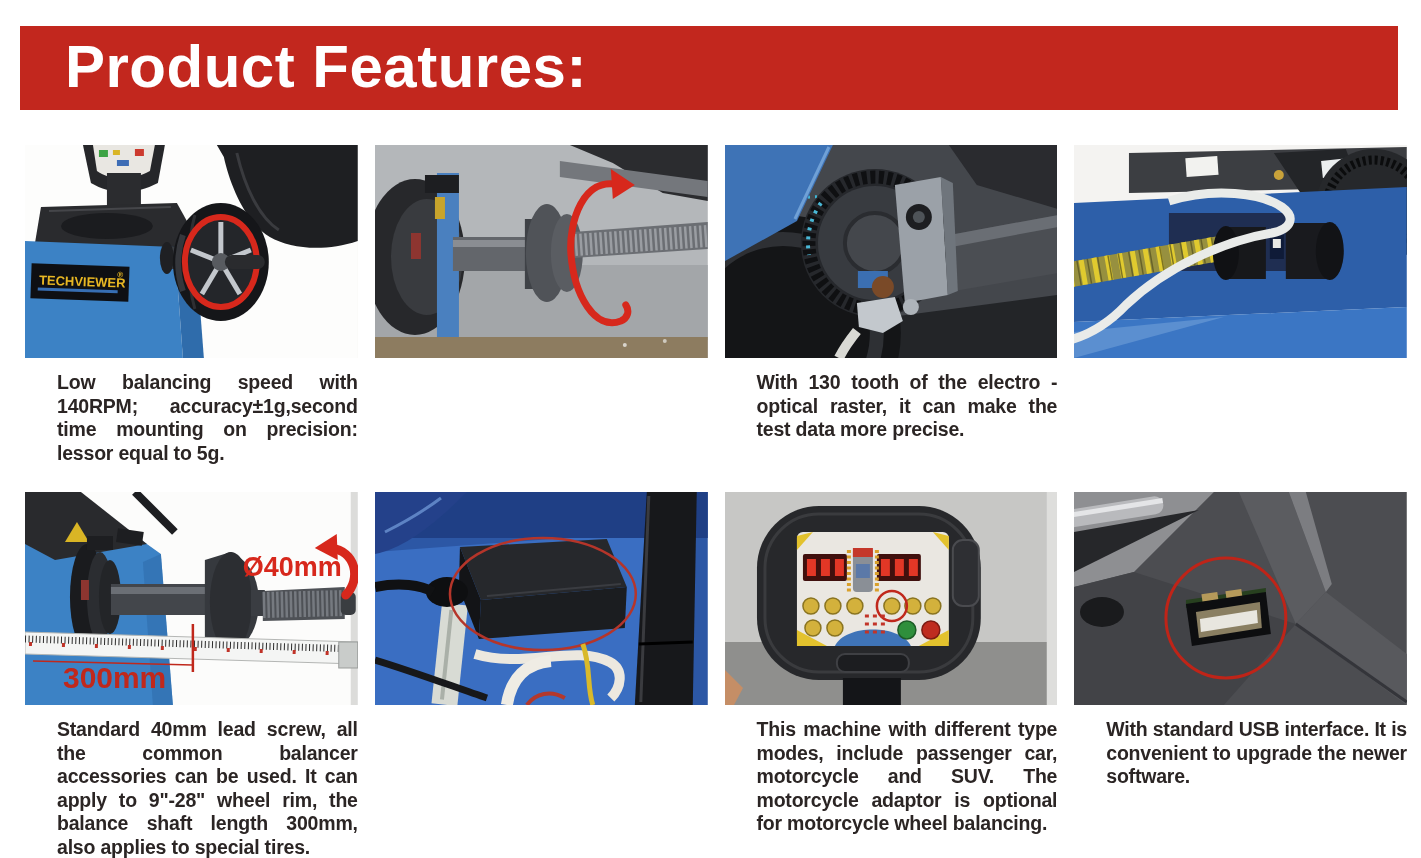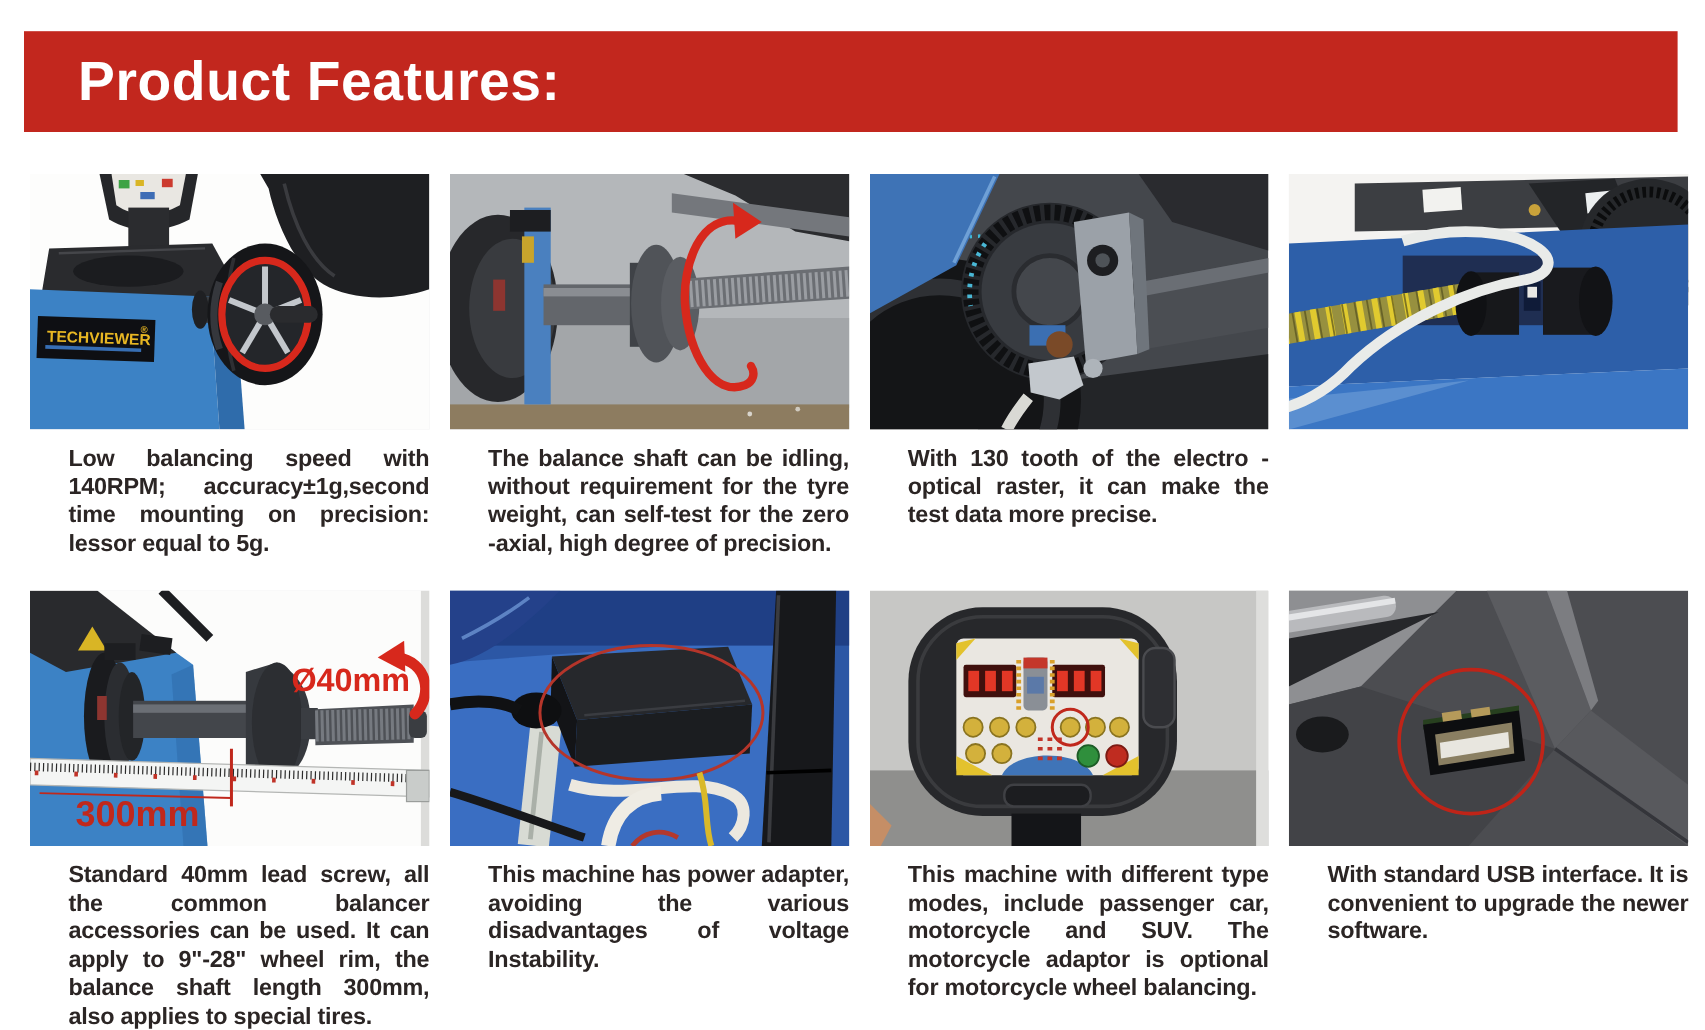--- a/index.html
+++ b/index.html
@@ -1,19 +1,19 @@
 <!DOCTYPE html>
 <html><head>
 <meta charset="utf-8">
 <style>
   html,body{margin:0;padding:0;background:#ffffff;}
   body{width:1421px;height:858px;position:relative;font-family:"Liberation Sans",sans-serif;overflow:hidden;}
 
   .topbar{position:absolute;left:20px;top:26px;width:1378px;height:84px;background:#c2271e;}
-  .topbar h1{margin:0;padding-left:45px;line-height:82px;font-size:46px;font-weight:700;color:#ffffff;letter-spacing:0.5px;}
+  .topbar h1{margin:0;padding-left:45px;line-height:82px;font-size:60px;font-weight:700;color:#ffffff;letter-spacing:0.5px;}
 
   .grid{position:absolute;left:25px;top:145px;width:1382px;display:grid;
         grid-template-columns:repeat(4,1fr);column-gap:17px;row-gap:27px;}
   figure.feature{margin:0;}
   .imgbox{width:100%;height:213px;overflow:hidden;background:#f4f4f3;}
   .imgbox svg{display:block;width:100%;height:100%;}
   figcaption.caption{margin-top:13px;font-size:19.5px;line-height:23.5px;font-weight:700;
         color:#2b2524;text-align:justify;letter-spacing:-0.2px;margin-left:32px;}
 </style>
 </head>
@@ -103,21 +103,20 @@
 
         <polygon points="198,87 333,77 333,104 198,113" fill="#6b6e73"></polygon>
         <line x1="200" y1="100" x2="333" y2="91" stroke="#9a9da2" stroke-width="22" stroke-dasharray="2.5 2.5"></line>
 
         <g>
           <path d="M245,40 C208,30 194,78 196,108 C199,150 220,186 246,176 C253,173 255,166 251,160" fill="none" stroke="#d7281c" stroke-width="7" stroke-linecap="round"></path>
           <polygon points="236,24 260,40 238,54" fill="#d7281c"></polygon>
         </g>
       </svg>
     </div>
-    <figcaption class="caption">The balance shaft can be idling, without requirement for the tyre weight, can self-test for the zero -axial, high degree of precision.</figcaption>
   </figure>
 
   <figure class="feature">
     <div class="imgbox">
       <svg viewBox="0 0 333 213" preserveAspectRatio="none">
         <rect width="333" height="213" fill="#44474c"></rect>
         <path d="M90,182 L333,150 L333,213 L90,213 Z" fill="#232528"></path>
 
         <circle cx="58" cy="188" r="118" fill="#141517"></circle>
         <circle cx="58" cy="188" r="94" fill="none" stroke="#2e3034" stroke-width="14"></circle>
@@ -267,21 +266,20 @@
         <path d="M132,213 C136,186 152,171 176,169" fill="none" stroke="#efece4" stroke-width="12"></path>
         <path d="M208,152 C216,175 212,195 218,213" fill="none" stroke="#d9b92a" stroke-width="5"></path>
         <path d="M152,213 C161,201 176,198 190,206" fill="none" stroke="#b3382c" stroke-width="4"></path>
         <path d="M0,168 C40,180 82,196 112,206" fill="none" stroke="#17181a" stroke-width="7"></path>
 
         <polygon points="272,0 322,0 318,213 260,213" fill="#17181b"></polygon>
         <line x1="274" y1="4" x2="266" y2="210" stroke="#3a3b3f" stroke-width="3"></line>
         <line x1="264" y1="152" x2="318" y2="150" stroke="#000000" stroke-width="3"></line>
       </svg>
     </div>
-    <figcaption class="caption">This machine has power adapter, avoiding the various disadvantages of voltage Instability.</figcaption>
   </figure>
 
   <figure class="feature">
     <div class="imgbox">
       <svg viewBox="0 0 333 213" preserveAspectRatio="none">
         <rect width="333" height="213" fill="#c7c7c5"></rect>
         <rect y="150" width="333" height="63" fill="#8f8f8d"></rect>
         <rect x="322" width="11" height="213" fill="#dededc"></rect>
         <polygon points="0,178 18,196 9,213 0,213" fill="#c58e66"></polygon>
 

